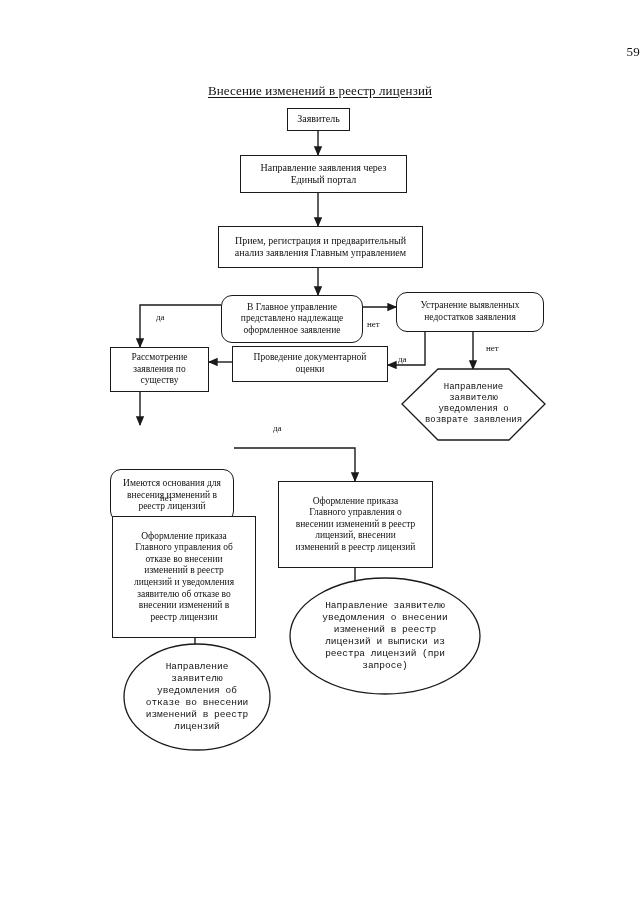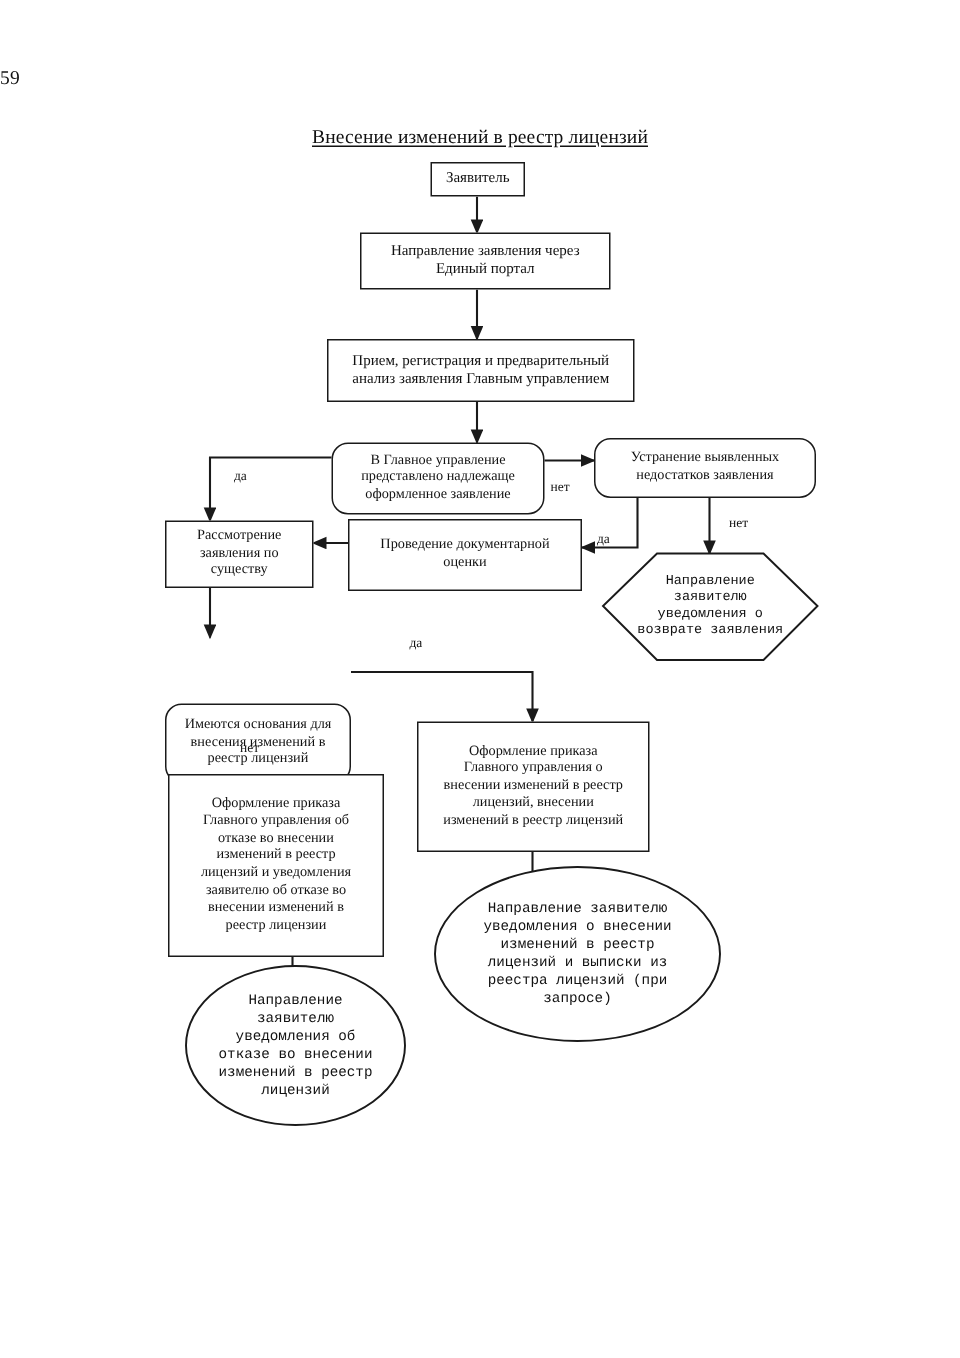--- a/index.html
+++ b/index.html
@@ -21,21 +21,21 @@
     left: 0;
     top: 0;
     width: 640px;
     height: 905px;
   }
   .page-number {
     position: absolute;
     left: 0;
     top: 44px;
     width: 640px;
-    text-align: left;
+    text-align: right;
     font-size: 13px;
     letter-spacing: 0.2px;
   }
   .doc-title {
     position: absolute;
     left: 0;
     top: 83px;
     width: 640px;
     text-align: center;
     font-size: 13px;
@@ -160,21 +160,21 @@
     <span class="node-text">Устранение выявленных
 недостатков заявления</span>
   </div>
 
   <div class="node plain fs-95" style="left:110px; top:347px; width:99px; height:45px;justify-content:center;">
     <span class="node-text">Рассмотрение
 заявления по
 существу</span>
   </div>
 
-  <div class="node plain fs-95" style="left:232px; top:346px; width:156px; height:48px;">
+  <div class="node plain fs-95" style="left:232px; top:346px; width:156px; height:36px;">
     <span class="node-text">Проведение документарной
 оценки</span>
   </div>
 
   <div class="hex-label fs-9" style="left:412px; top:378px; width:123px; height:52px;">
     <span class="node-text">Направление
 заявителю
 уведомления о
 возврате заявления</span>
   </div>

